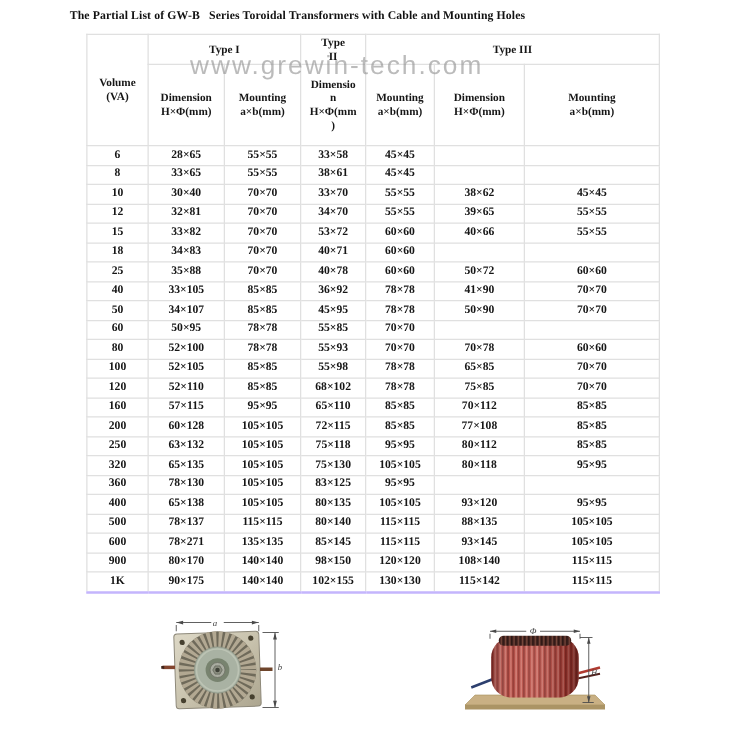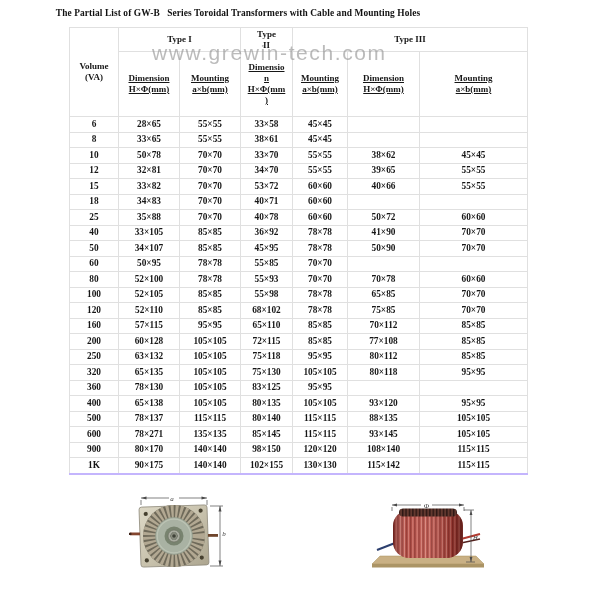--- a/index.html
+++ b/index.html
@@ -29,21 +29,21 @@
     color:#161616;
   }
   .spec-table th,.spec-table td{
     border:1px solid #e0e0e0;padding:0;margin:0;
     text-align:center;vertical-align:middle;font-weight:bold;
     overflow:hidden;
   }
   .spec-table thead th{font-size:9px;line-height:1.22;}
   .pre{white-space:pre-line;}
   .group-row th{height:23px;}
-  .sub-row th{height:64px;text-decoration:underline;}
+  .sub-row th{height:64px;}
   .spec-table tbody td{font-size:9.3px;height:14.5px;line-height:1;}
   .spec-table tbody tr:last-child td{border-bottom:2px solid #c4b5fd;}
 
   .fig{position:absolute;}
   .fig-left{left:128px;top:490px;width:104px;height:88px;}
   .fig-right{left:368px;top:498px;width:140px;height:85px;}
   .dim-label{
     font-family:"Liberation Serif","DejaVu Serif",serif;
     font-style:italic;fill:#3d3d3d;
   }
@@ -107,21 +107,21 @@
           <td>8</td>
           <td>33×65</td>
           <td>55×55</td>
           <td>38×61</td>
           <td>45×45</td>
           <td></td>
           <td></td>
         </tr>
         <tr>
           <td>10</td>
-          <td>50×78</td>
+          <td>30×40</td>
           <td>70×70</td>
           <td>33×70</td>
           <td>55×55</td>
           <td>38×62</td>
           <td>45×45</td>
         </tr>
         <tr>
           <td>12</td>
           <td>32×81</td>
           <td>70×70</td>

